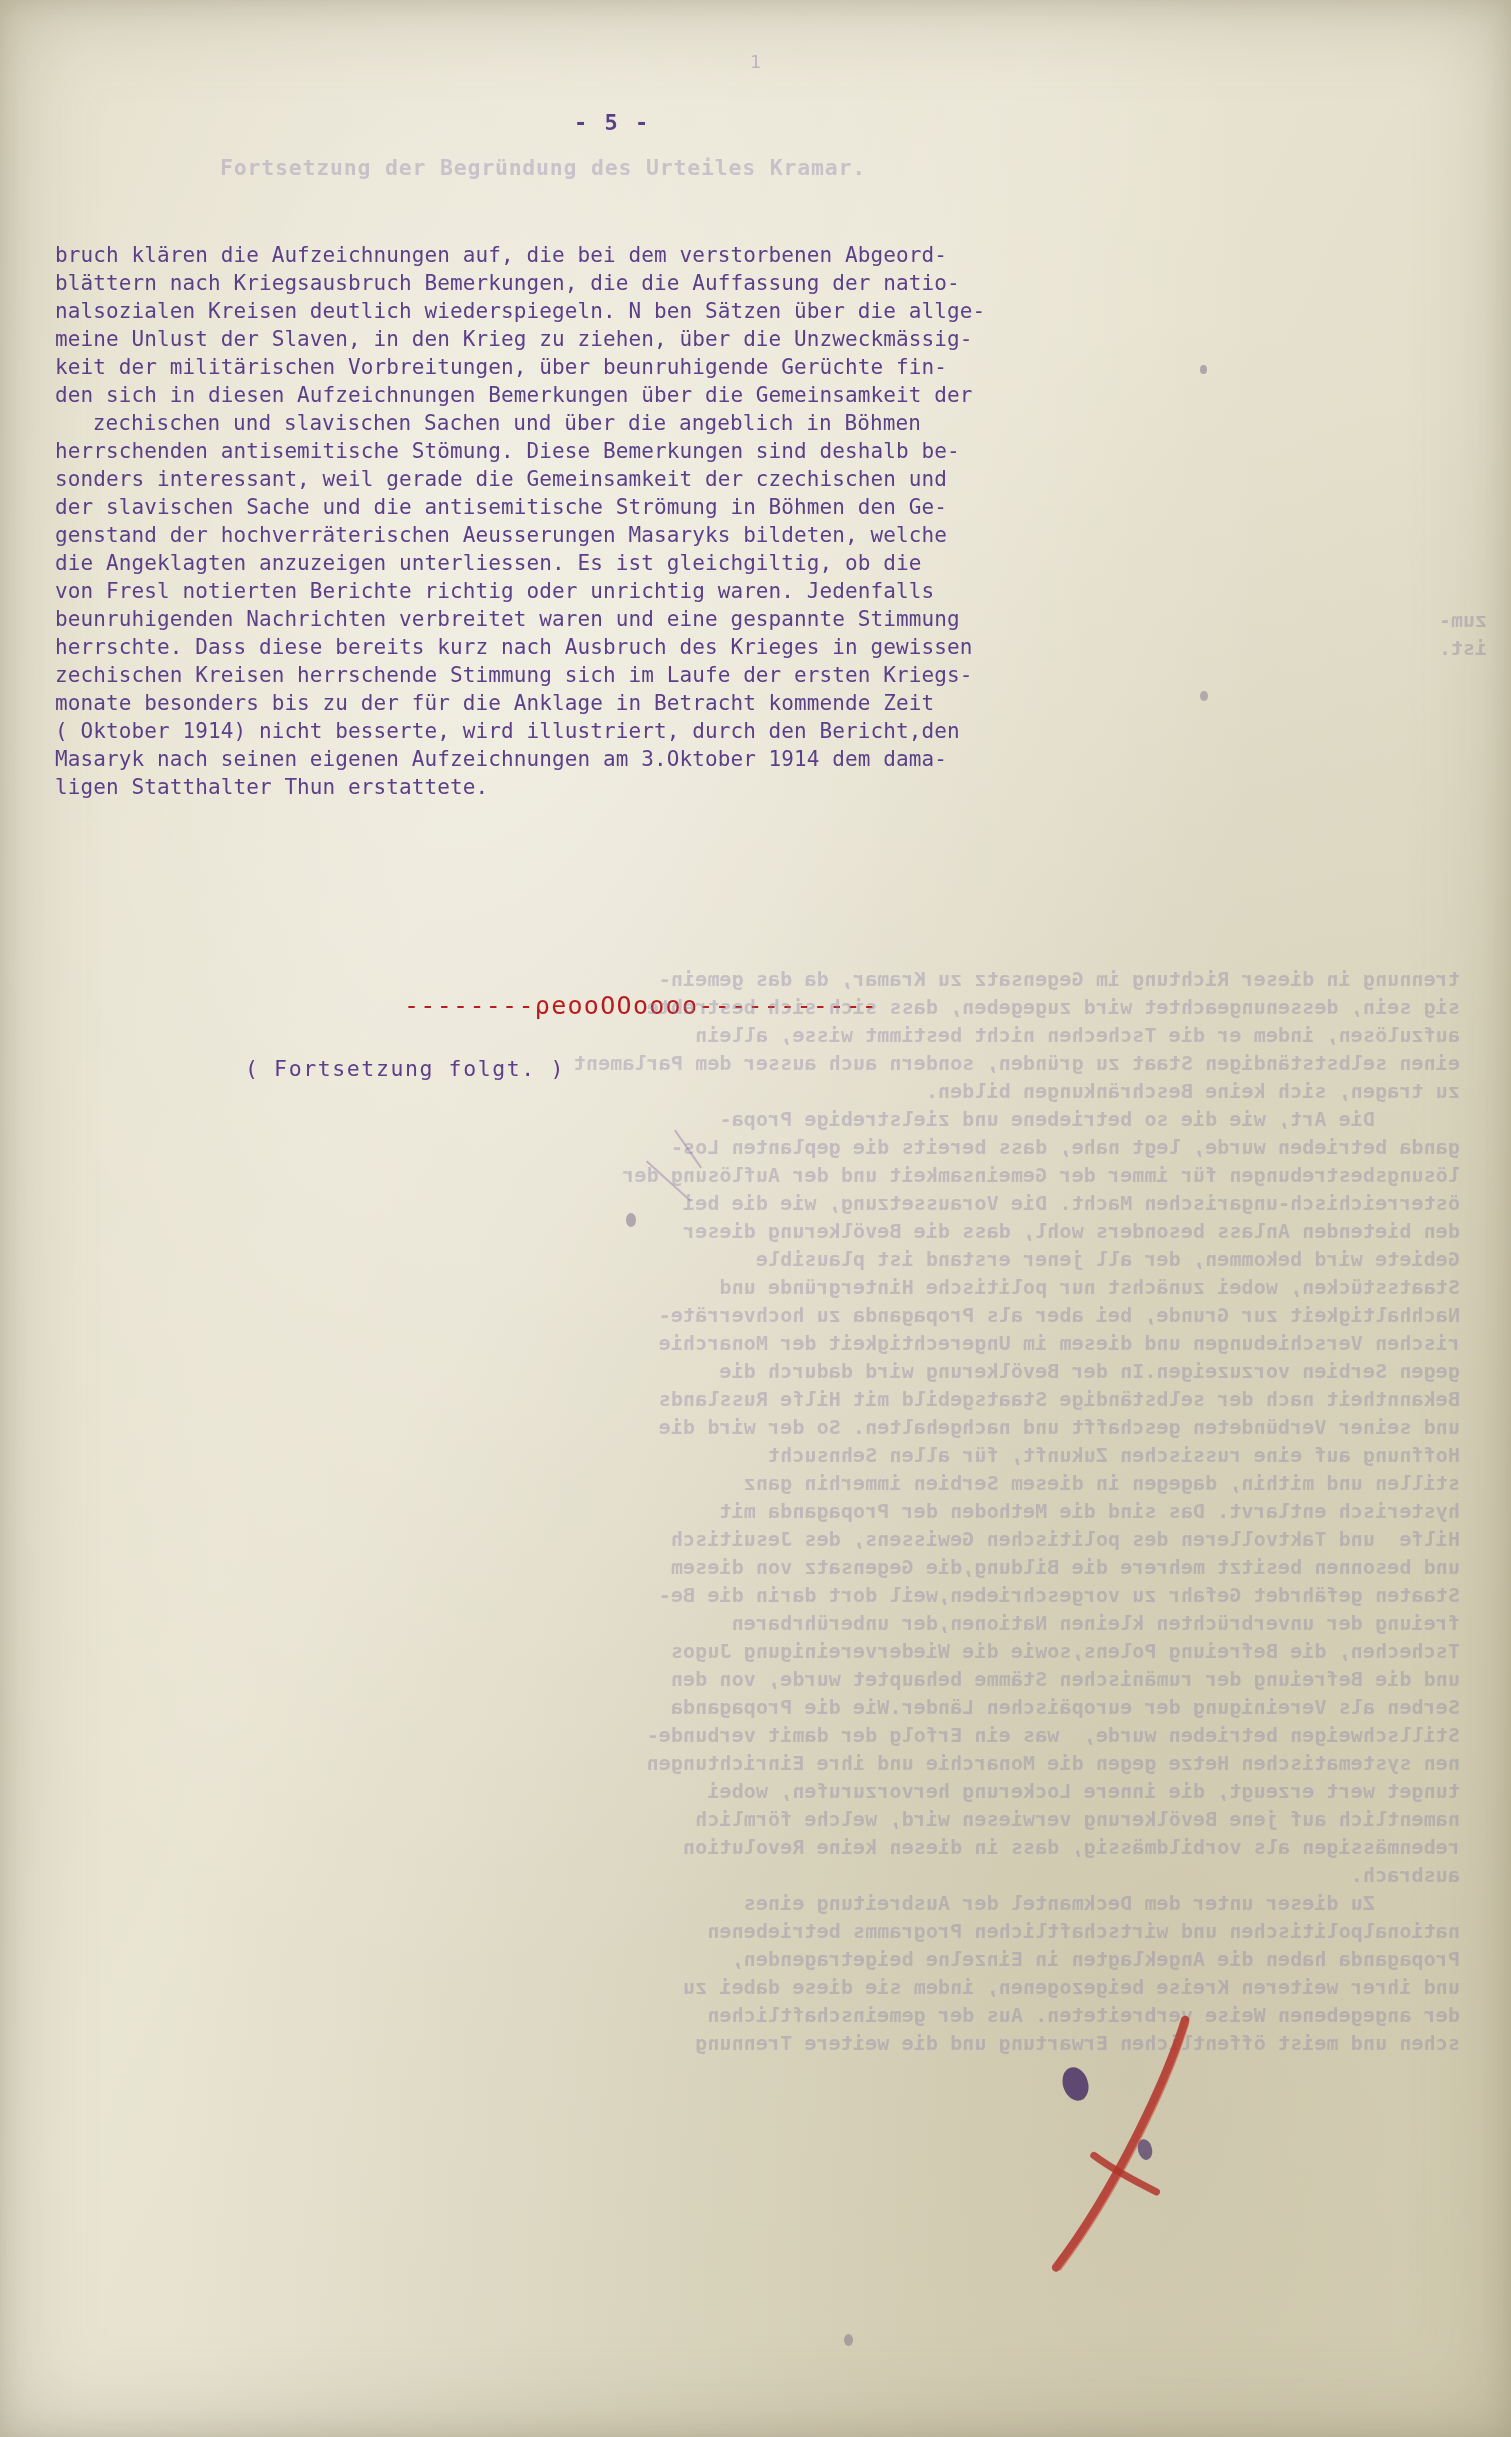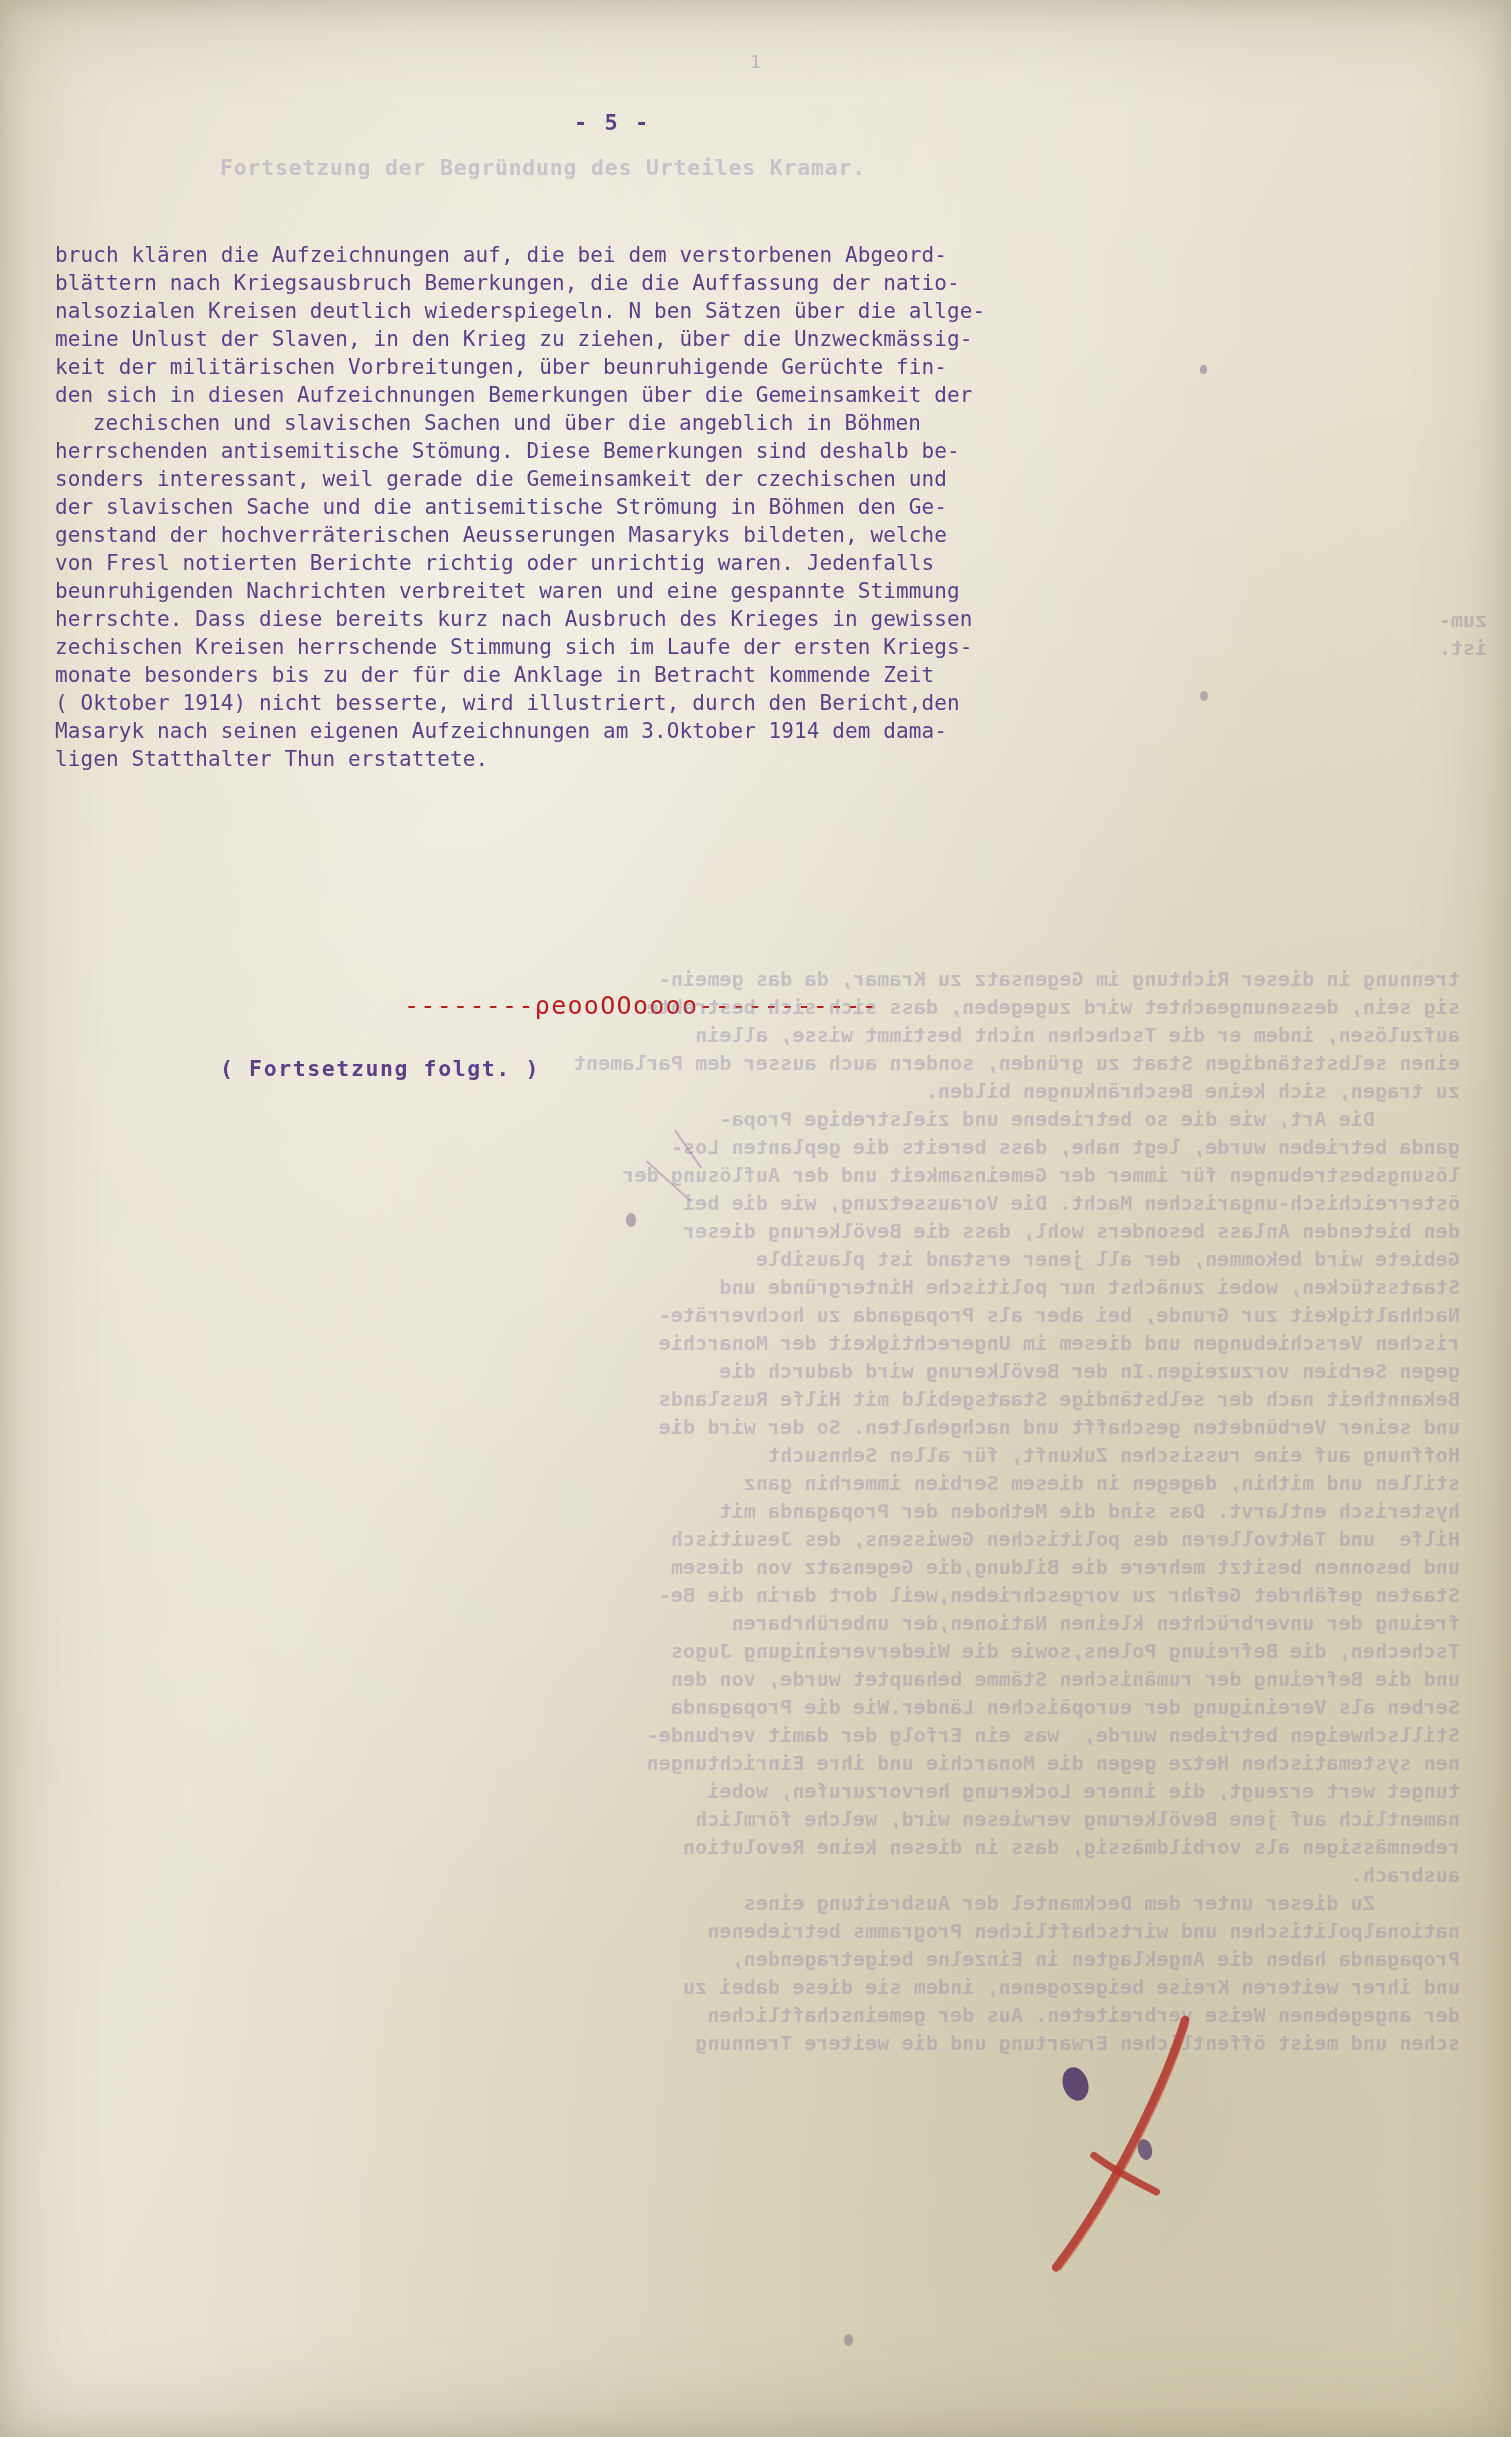--- a/index.html
+++ b/index.html
@@ -92,23 +92,23 @@
     left: 404px;
     font-size: 25px;
     font-weight: normal;
     color: #b91c1c;
     letter-spacing: 1.3px;
   }
 
   .continuation {
     position: absolute;
     top: 1056px;
-    left: 220px;
+    left: 245px;
     font-size: 21.5px;
-    font-weight: bold;
+    font-weight: normal;
     color: #5b3f88;
     letter-spacing: 1.6px;
   }
 
   
   .ghost-area {
     position: absolute;
     top: 965px;
     left: 52px;
     width: 1408px;
@@ -189,20 +189,21 @@
     <div class="line">blättern nach Kriegsausbruch Bemerkungen, die die Auffassung der natio-</div>
     <div class="line">nalsozialen Kreisen deutlich wiederspiegeln. N ben Sätzen über die allge-</div>
     <div class="line">meine Unlust der Slaven, in den Krieg zu ziehen, über die Unzweckmässig-</div>
     <div class="line">keit der militärischen Vorbreitungen, über beunruhigende Gerüchte fin-</div>
     <div class="line">den sich in diesen Aufzeichnungen Bemerkungen über die Gemeinsamkeit der</div>
     <div class="line indent-sm"> zechischen und slavischen Sachen und über die angeblich in Böhmen</div>
     <div class="line">herrschenden antisemitische Stömung. Diese Bemerkungen sind deshalb be-</div>
     <div class="line">sonders interessant, weil gerade die Gemeinsamkeit der czechischen und</div>
     <div class="line">der slavischen Sache und die antisemitische Strömung in Böhmen den Ge-</div>
     <div class="line">genstand der hochverräterischen Aeusserungen Masaryks bildeten, welche</div>
+    <div class="line">die Angeklagten anzuzeigen unterliessen. Es ist gleichgiltig, ob die</div>
     <div class="line">von Fresl notierten Berichte richtig oder unrichtig waren. Jedenfalls</div>
     <div class="line">beunruhigenden Nachrichten verbreitet waren und eine gespannte Stimmung</div>
     <div class="line">herrschte. Dass diese bereits kurz nach Ausbruch des Krieges in gewissen</div>
     <div class="line">zechischen Kreisen herrschende Stimmung sich im Laufe der ersten Kriegs-</div>
     <div class="line">monate besonders bis zu der für die Anklage in Betracht kommende Zeit</div>
     <div class="line">( Oktober 1914) nicht besserte, wird illustriert, durch den Bericht,den</div>
     <div class="line">Masaryk nach seinen eigenen Aufzeichnungen am 3.Oktober 1914 dem dama-</div>
     <div class="line">ligen Statthalter Thun erstattete.</div>
   </div>
 

